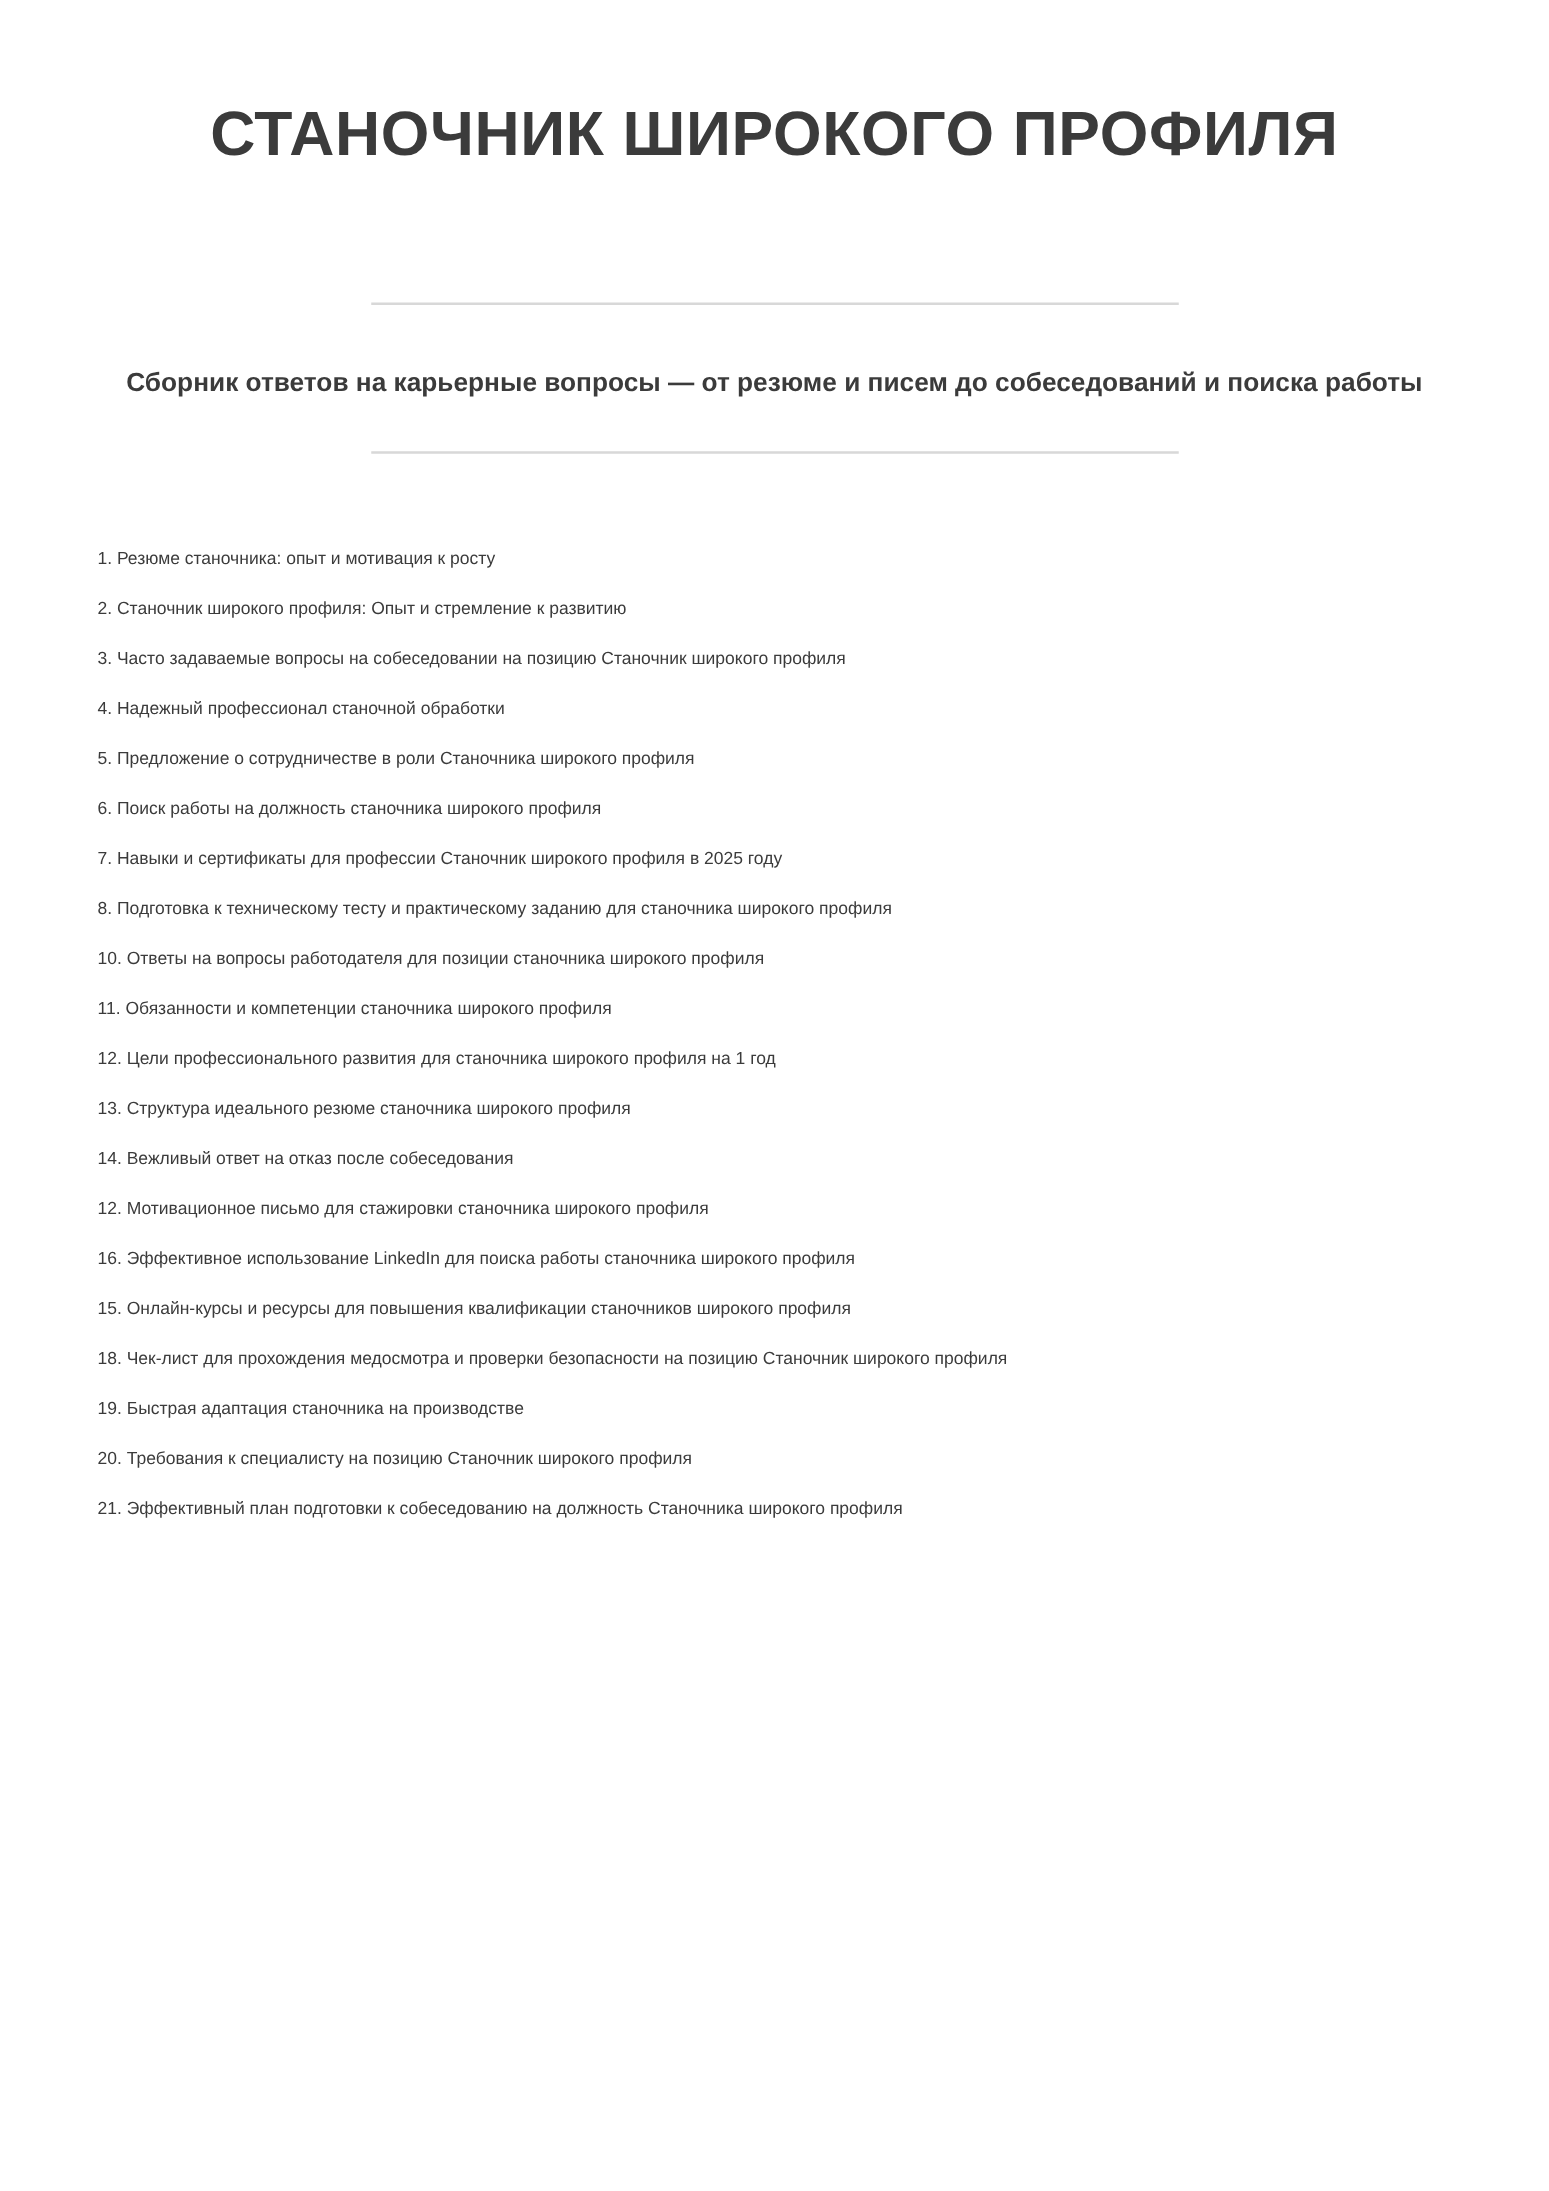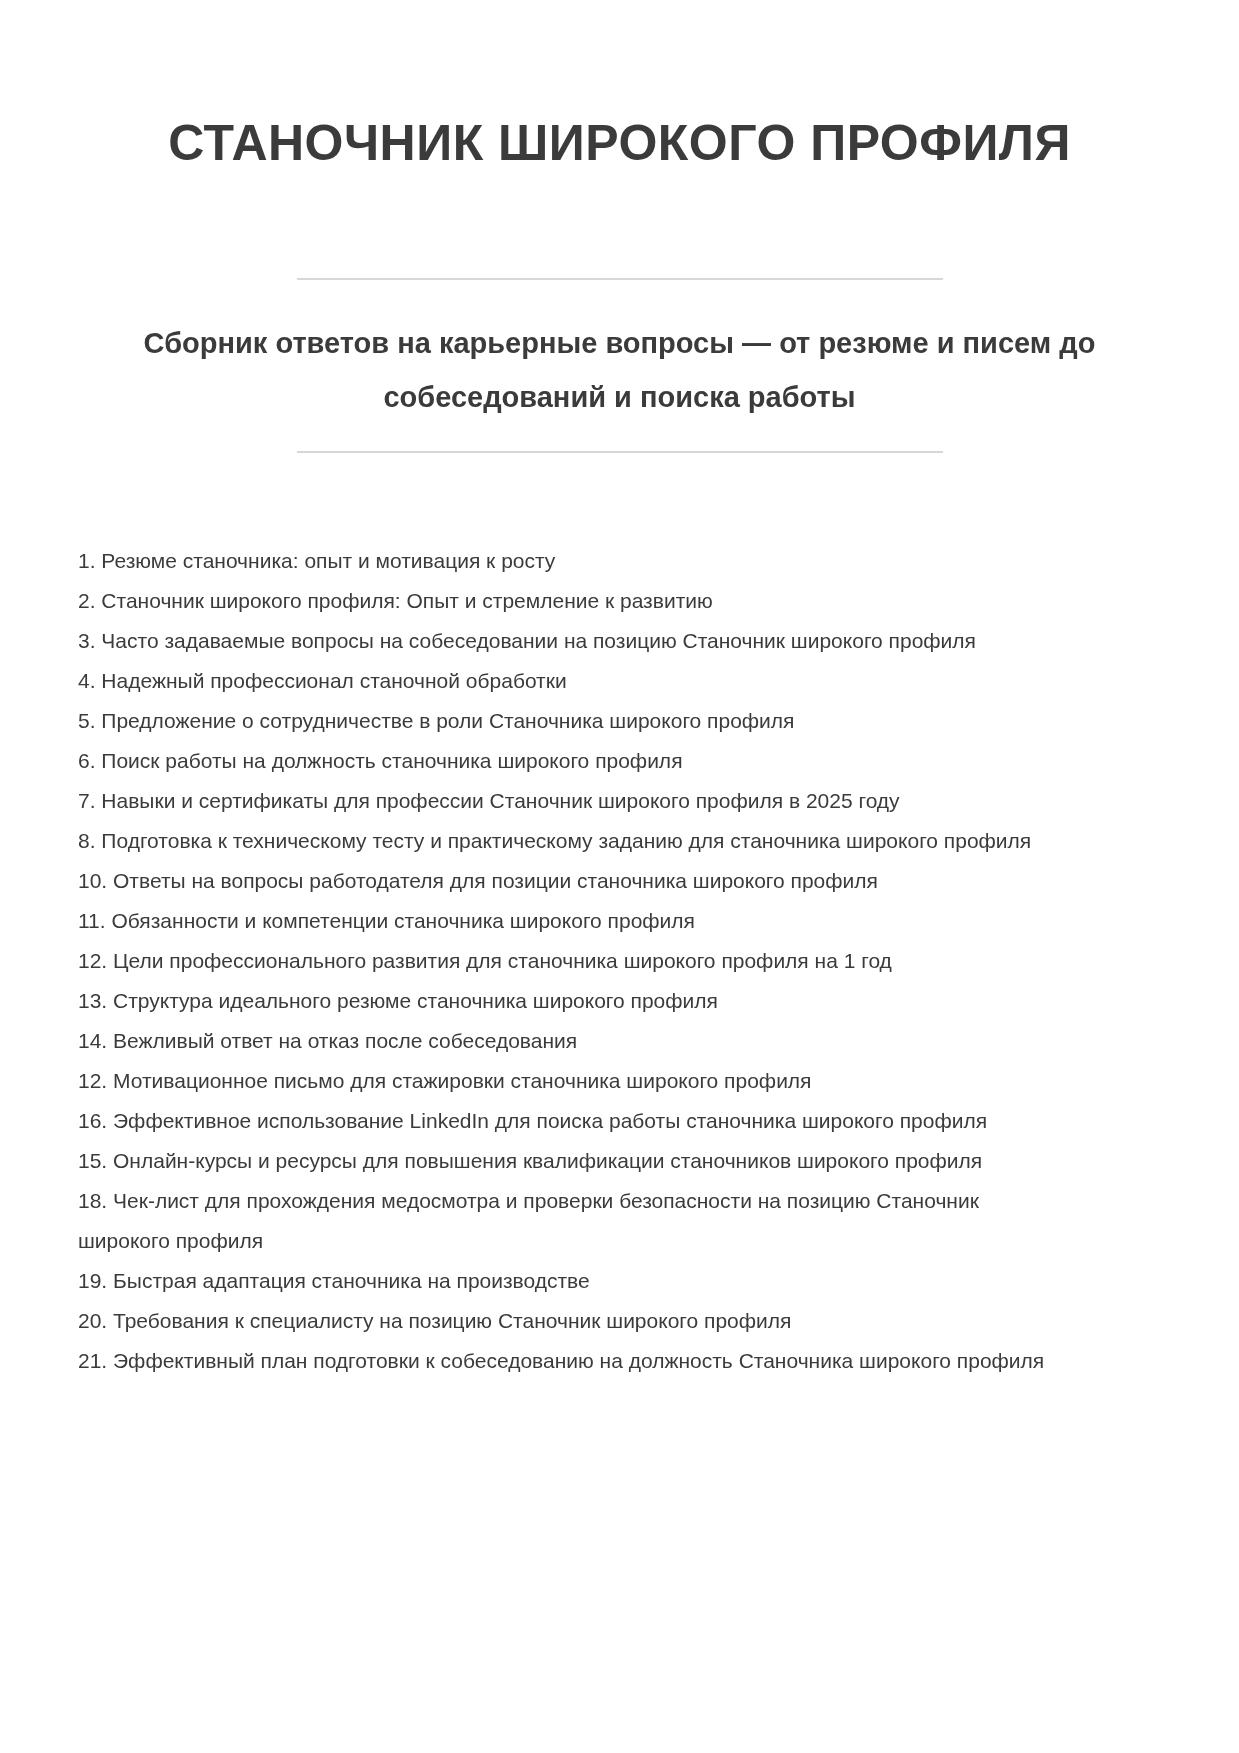--- a/index.html
+++ b/index.html
@@ -16,53 +16,53 @@
   body {
     width: 1239px;
     height: 1753px;
     overflow: hidden;
     font-family: "Liberation Sans", sans-serif;
     color: var(--text);
   }
   .page {
     width: 1239px;
     height: 1753px;
-    padding: 112px 78px 0 78px;
+    padding: 76px 78px 0 78px;
   }
   .title {
     margin: 0;
     text-align: center;
     font-size: 50px;
     line-height: 62px;
     font-weight: 700;
     letter-spacing: 0.5px;
     color: var(--text);
   }
   .divider {
     height: 2px;
     width: 646px;
     margin: 104px auto 0 auto;
     background: var(--divider);
   }
   .subtitle {
     margin: 36px auto 0 auto;
     max-width: 1040px;
     text-align: center;
-    font-size: 29px;
+    font-size: 21px;
     line-height: 54px;
     font-weight: 600;
     color: var(--text);
   }
   .divider.divider-bottom {
     margin-top: 27px;
   }
   .toc {
-    margin-top: 88px;
+    margin-top: 63px;
     max-width: 992px;
-    font-size: 21px;
+    font-size: 14px;
     line-height: 40px;
     font-weight: 400;
   }
   .toc-item {
     margin: 0;
     padding: 0;
   }
 </style>
 </head>
 <body>

